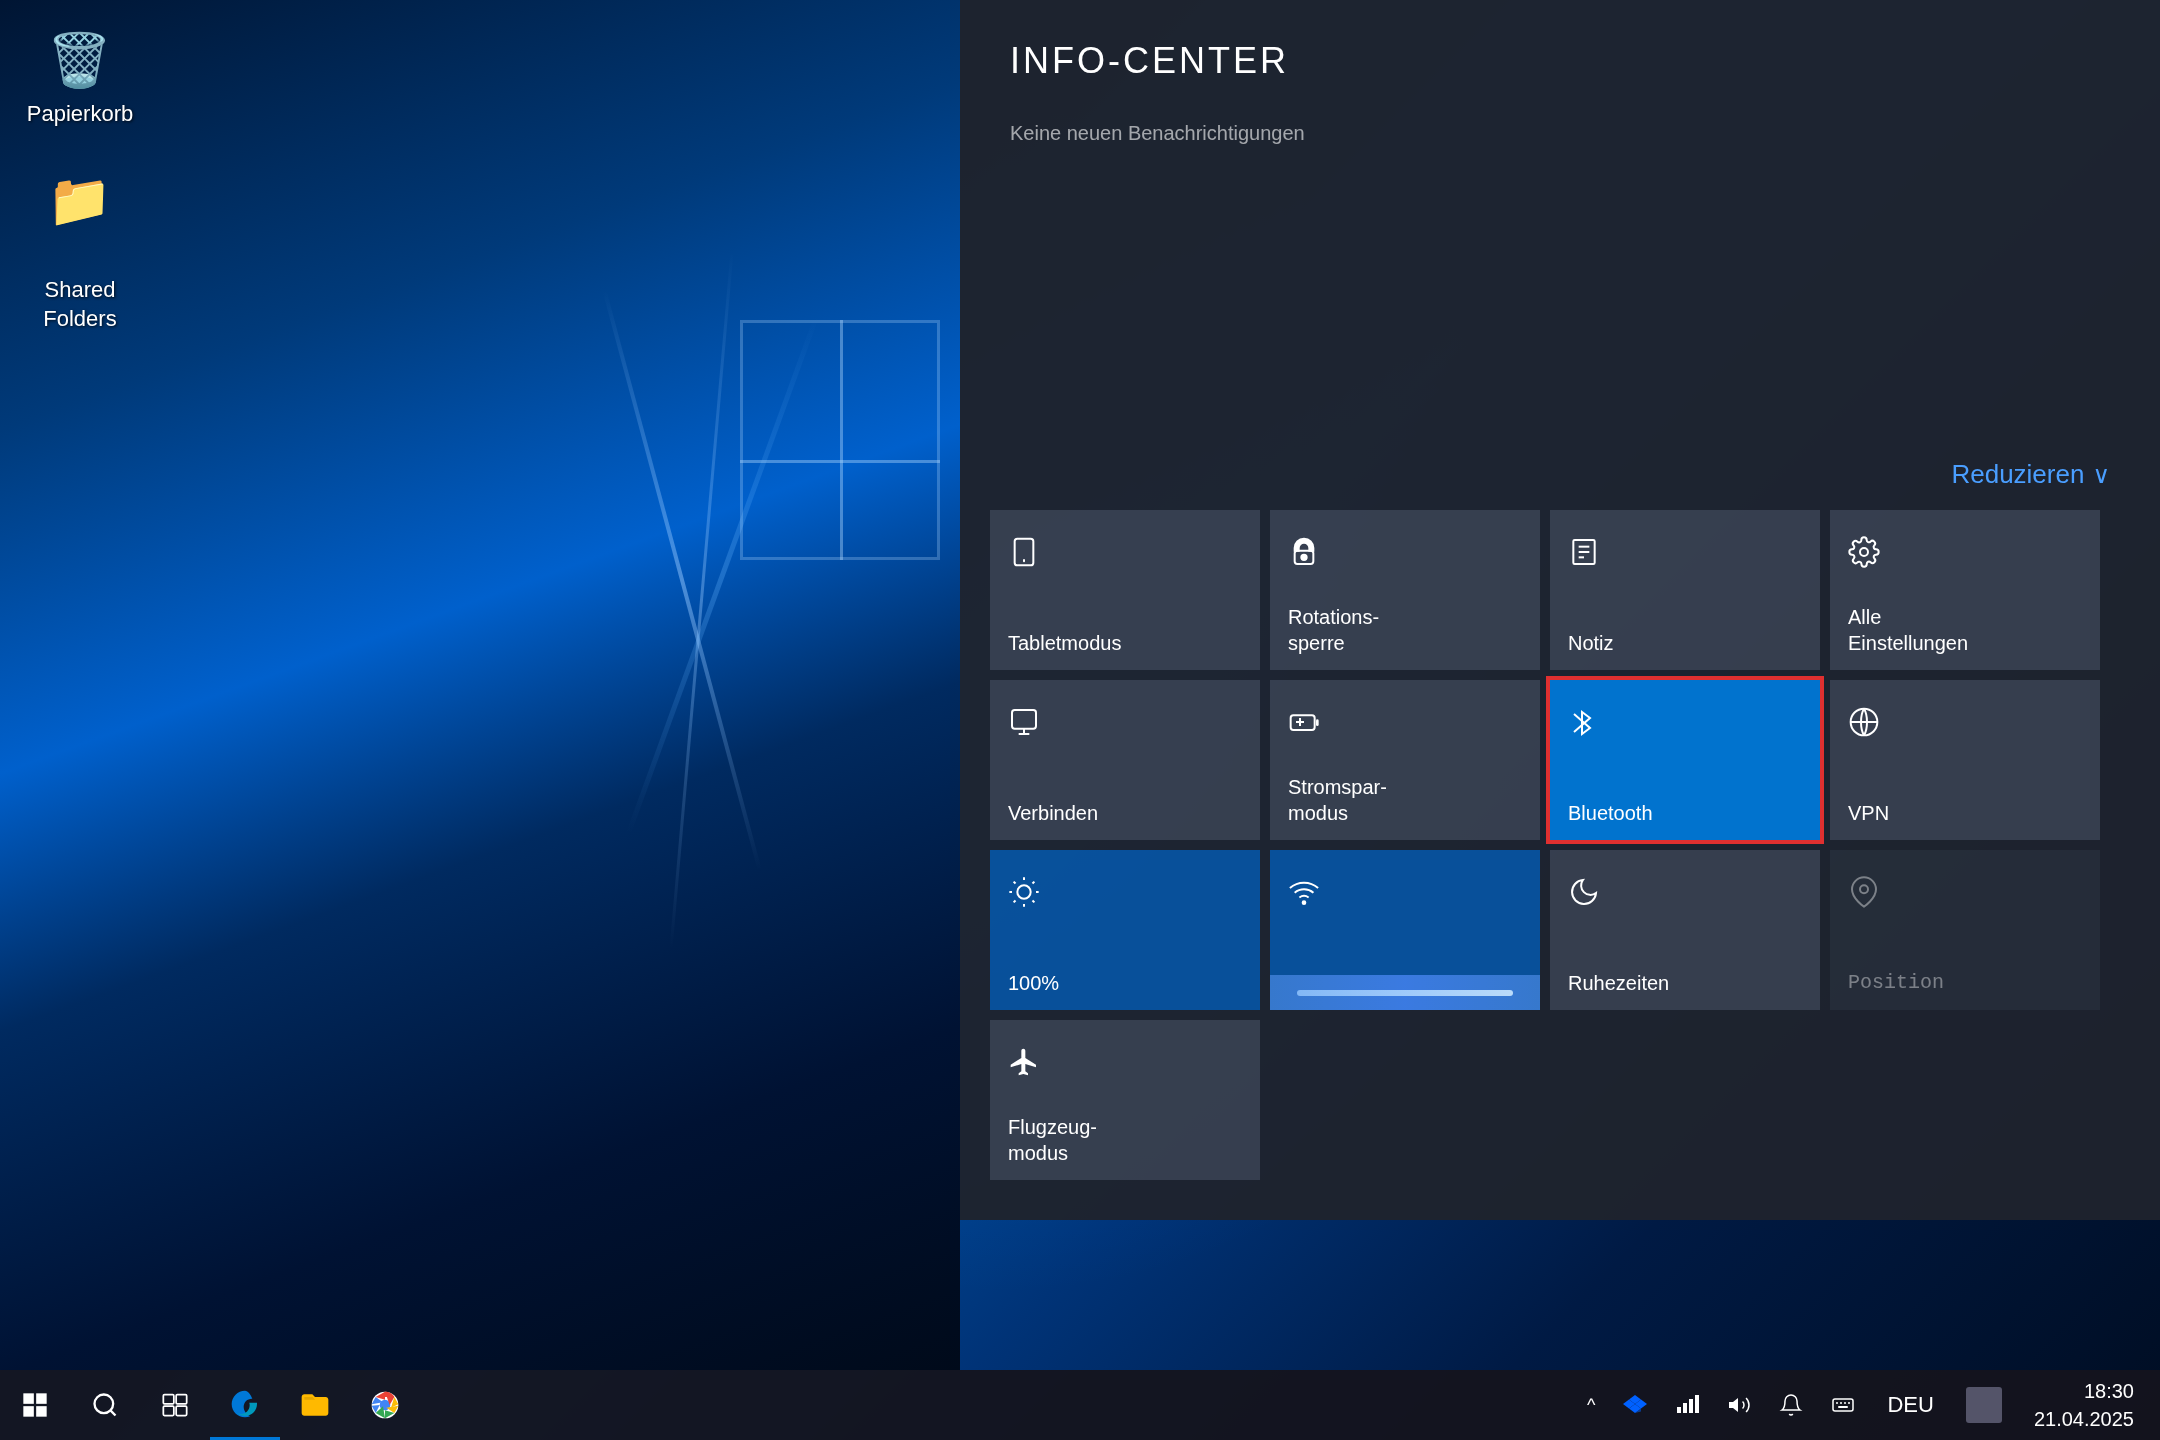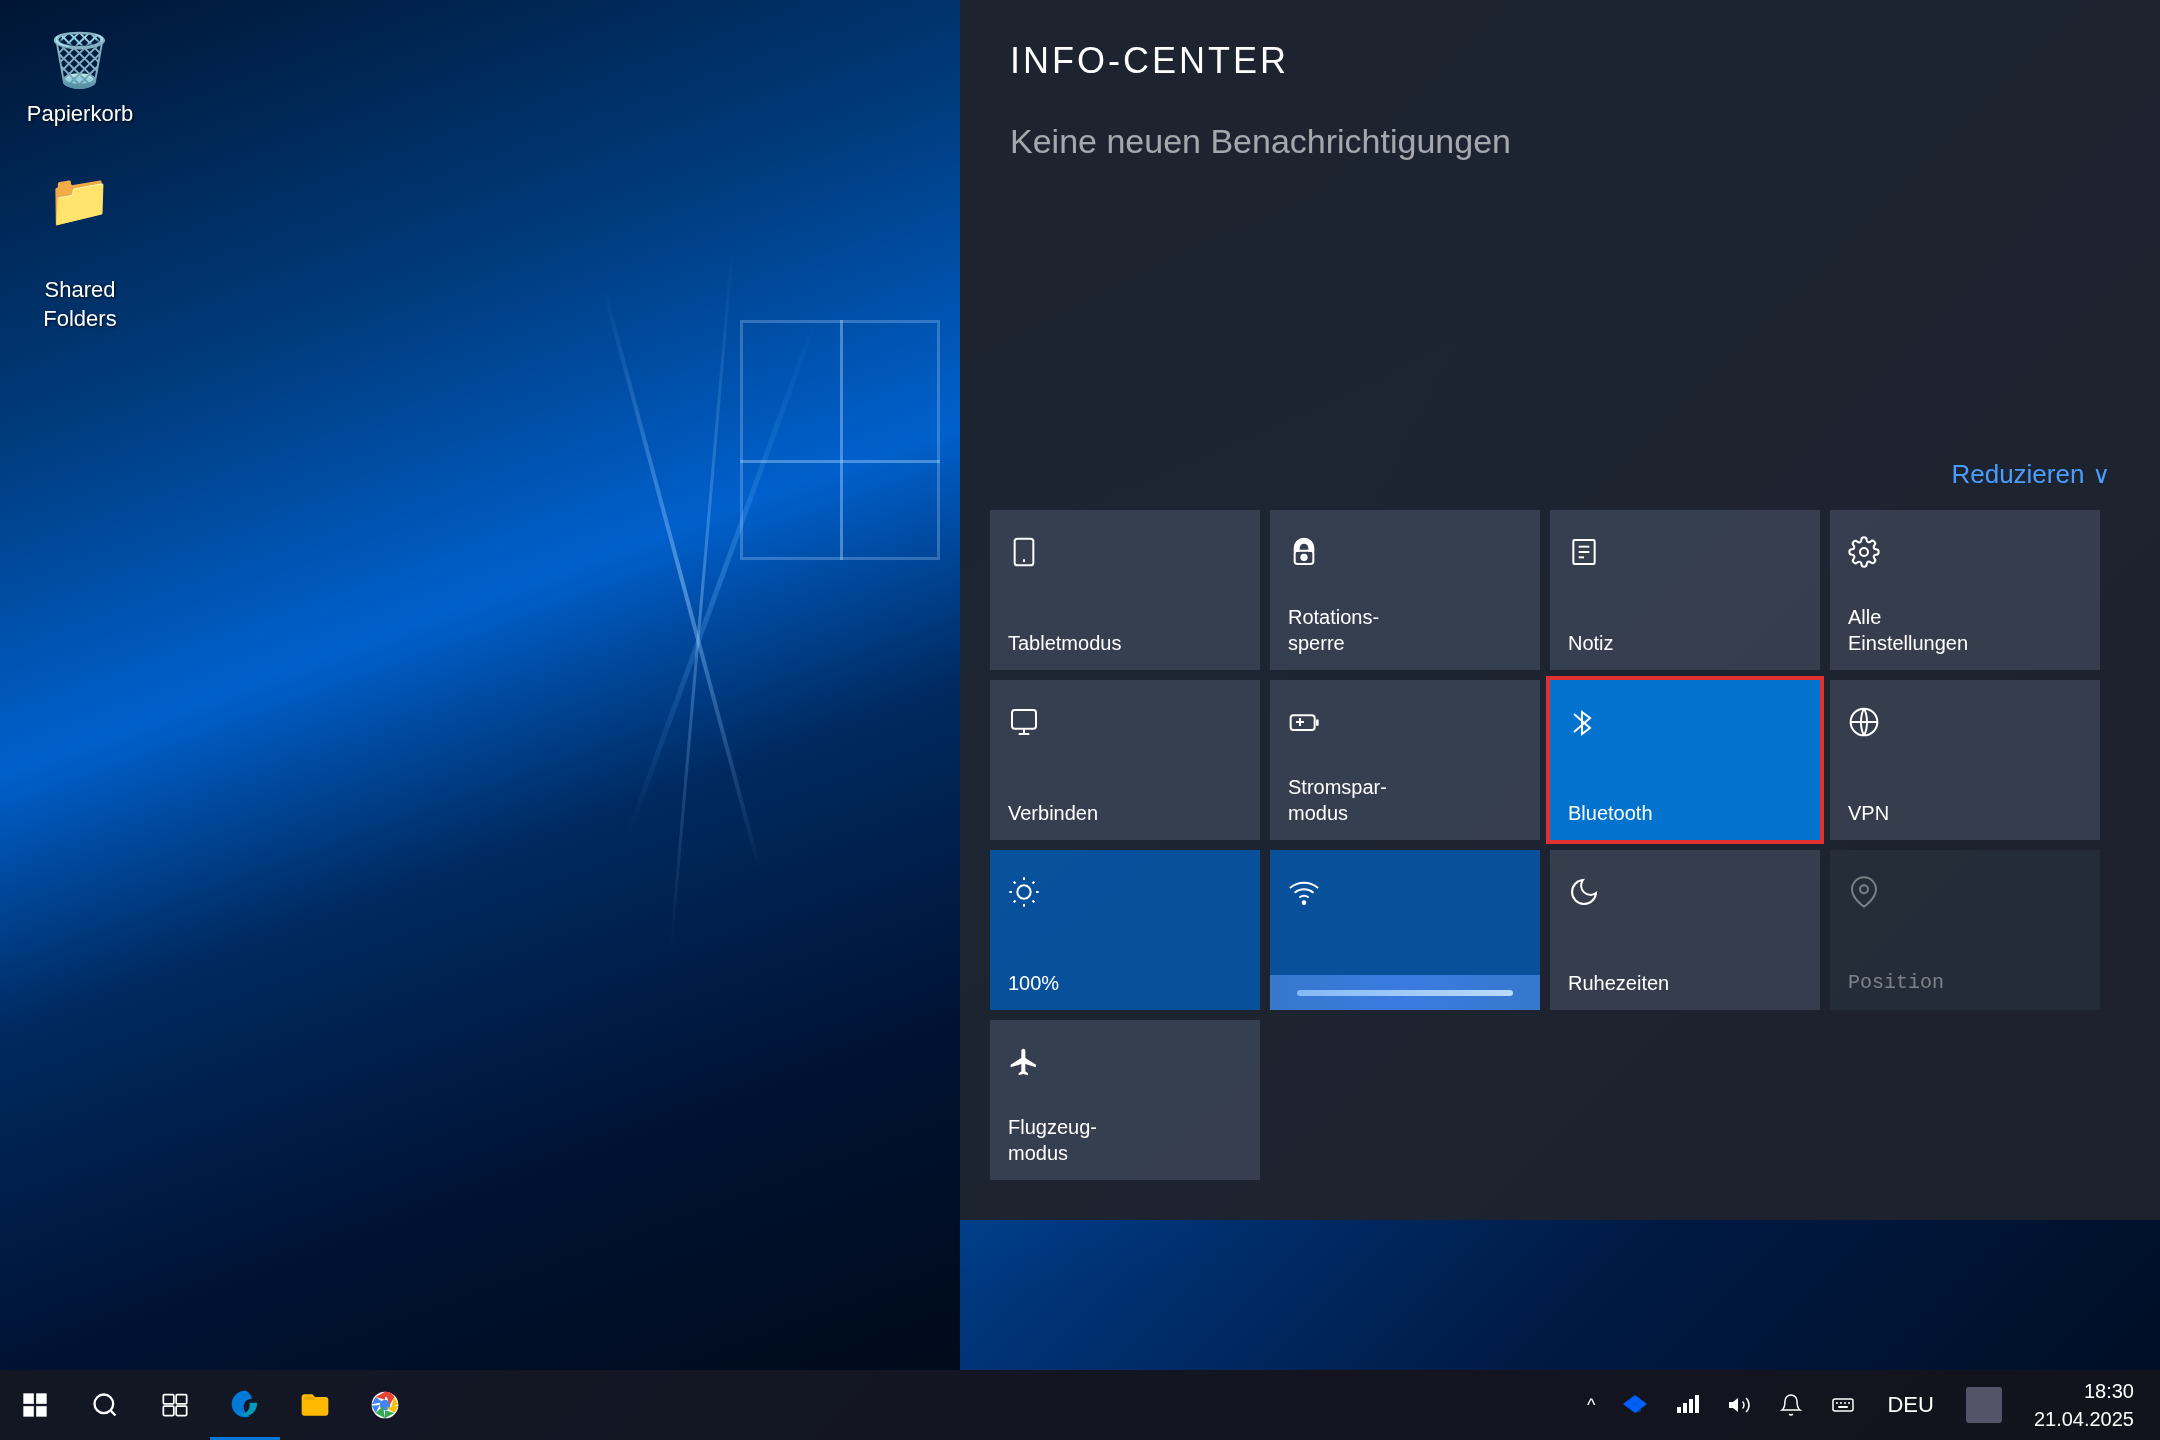--- a/index.html
+++ b/index.html
@@ -137,21 +137,21 @@
 
     #info-center-title {
       color: #fff;
       font-size: 36px;
       font-weight: 300;
       letter-spacing: 3px;
     }
 
     #info-center-subtitle {
       color: rgba(255,255,255,0.6);
-      font-size: 34px;
+      font-size: 20px;
       margin-top: 20px;
       padding: 0 50px;
     }
 
     #info-center-spacer {
       flex: 1;
     }
 
     #info-center-reduce {
       text-align: right;

